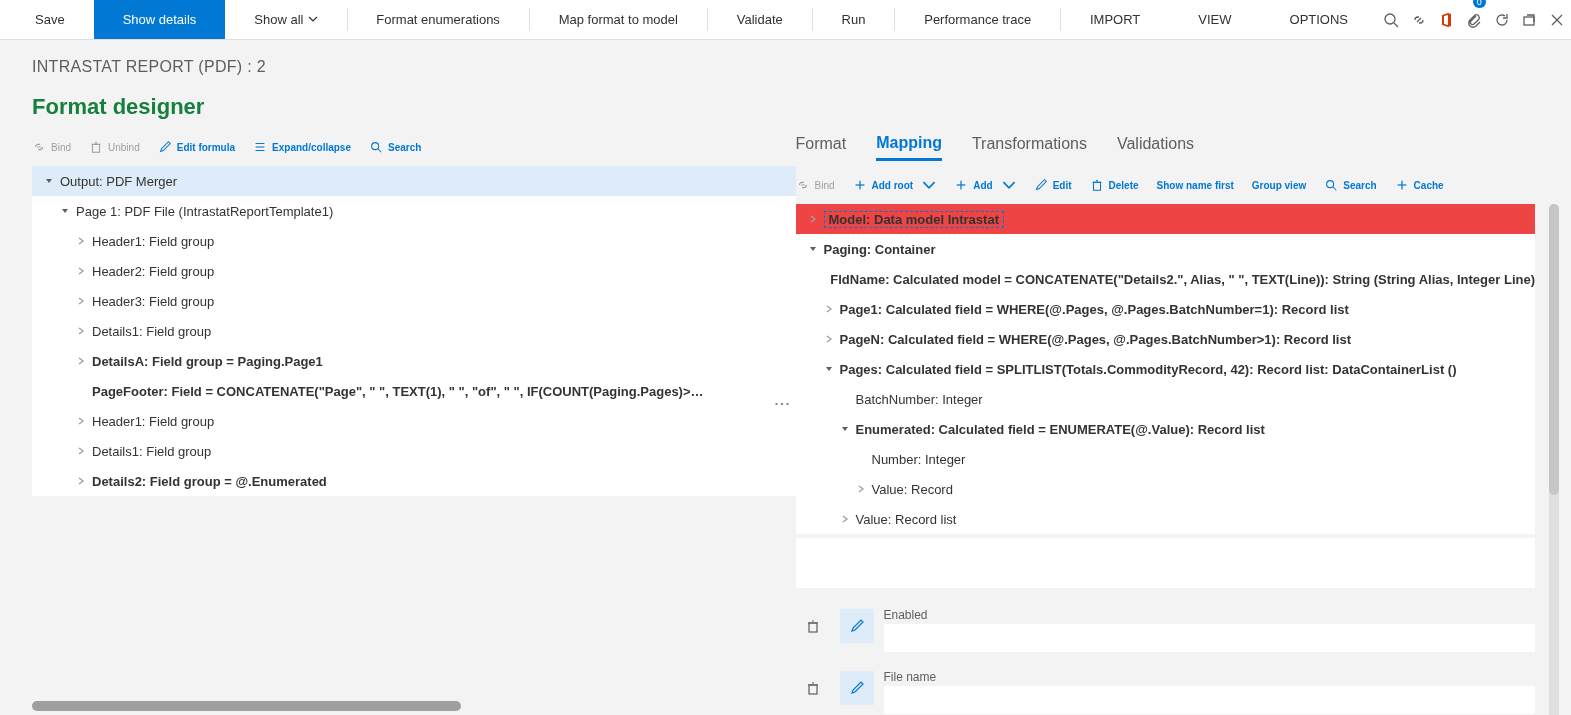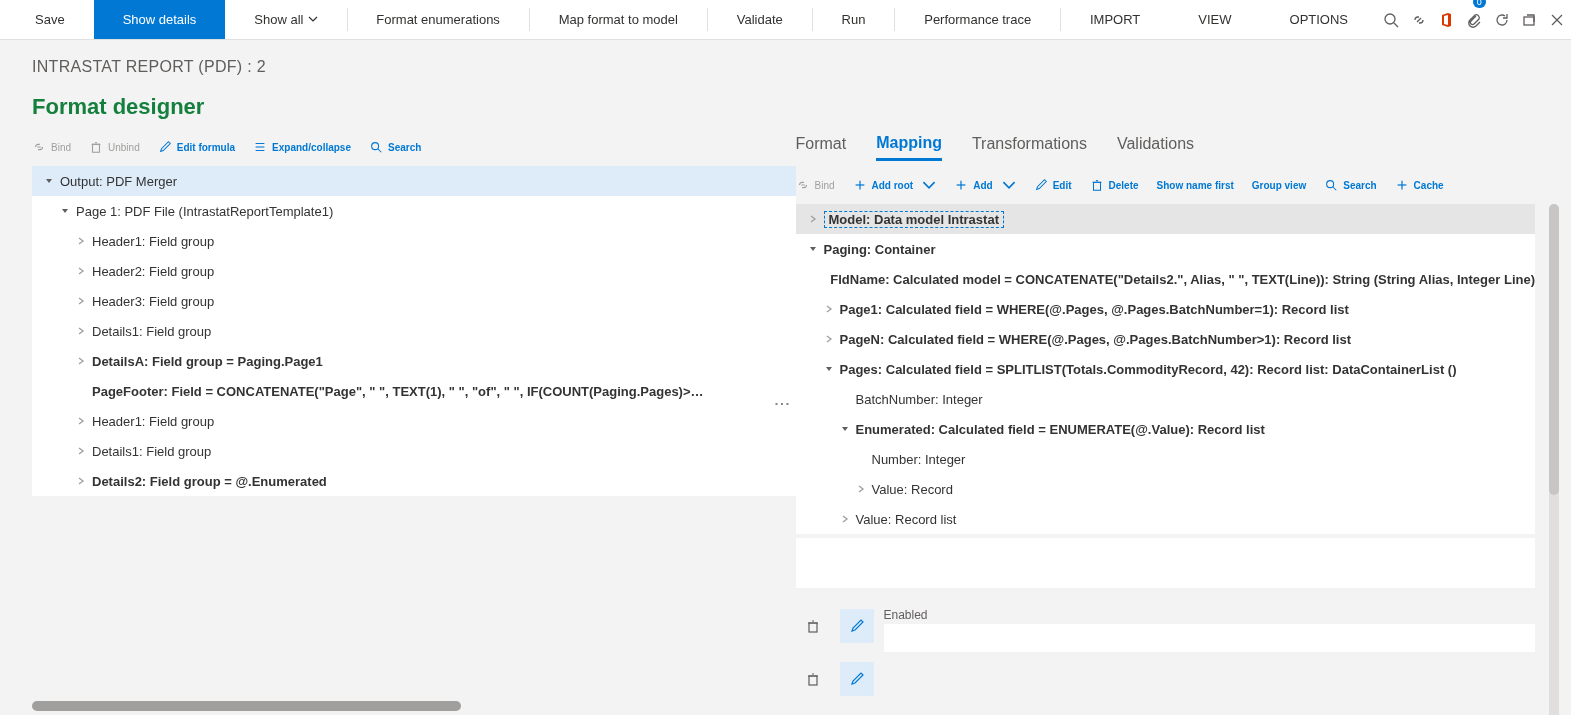--- a/index.html
+++ b/index.html
@@ -29,21 +29,21 @@
 .sub-toolbar .st-item svg { width: 14px; height: 14px; }
 
 .tabs { display: flex; gap: 30px; height: 38px; align-items: center; font-size: 16px; color: #605e5c; }
 .tabs .tab { cursor: pointer; padding-bottom: 6px; }
 .tabs .tab.active { color: #0078d4; font-weight: 600; border-bottom: 3px solid #0078d4; }
 
 .tree-container { position: relative; overflow: hidden; flex: 1; }
 .tree { background: #fff; }
 .tree-row { display: flex; align-items: center; height: 30px; overflow: hidden; white-space: nowrap; }
 .tree-row.selected { background: #deecf9; }
-.tree-row.selected-dashed { background: #e5e5e5; }
+.tree-row.selected-dashed { background: #ef4444; }
 .tree-row .indent { display: inline-block; }
 .tree-row .arrow { width: 18px; display: flex; justify-content: center; cursor: pointer; color: #605e5c; font-size: 10px; }
 .tree-row .label { padding-left: 2px; }
 .tree-row .label.bold { font-weight: 600; }
 .dashed-box { border: 1px dashed #0078d4; padding: 0 4px; }
 
 .right-tree-wrap { position: relative; flex: 1; min-height: 0; display:flex; flex-direction:column; }
 .right-scroll { position: absolute; right: 0; top: 0; bottom: 0; width: 10px; background: #e1dfdd; border-radius: 5px; }
 .right-scroll-thumb { background: #c8c6c4; border-radius: 5px; width: 100%; height: 55%; position: absolute; top: 0; }
 
@@ -469,20 +469,24 @@
           <svg width="16" height="16" viewBox="0 0 16 16" fill="none" stroke="#605e5c" stroke-width="1.2">
               <rect x="4" y="5" width="8" height="9"></rect>
               <path d="M3 5h10 M7 3h2"></path>
             </svg>
         </div>
         <div class="prop-btn sel">
           <svg width="16" height="16" viewBox="0 0 16 16" fill="none" stroke="#0078d4" stroke-width="1.2">
               <path d="M3 13 l1-3 8-8 2 2-8 8z"></path>
             </svg>
         </div>
+        <div class="prop-field">
+          <div class="prop-label">File name</div>
+          <input class="prop-input" type="text" value="" style="">
+        </div>
       </div>
 
       <div class="right-scroll">
         <div class="right-scroll-thumb"></div>
       </div>
     </div>
   </div>
 </div>
 
 <div class="h-scroll">

